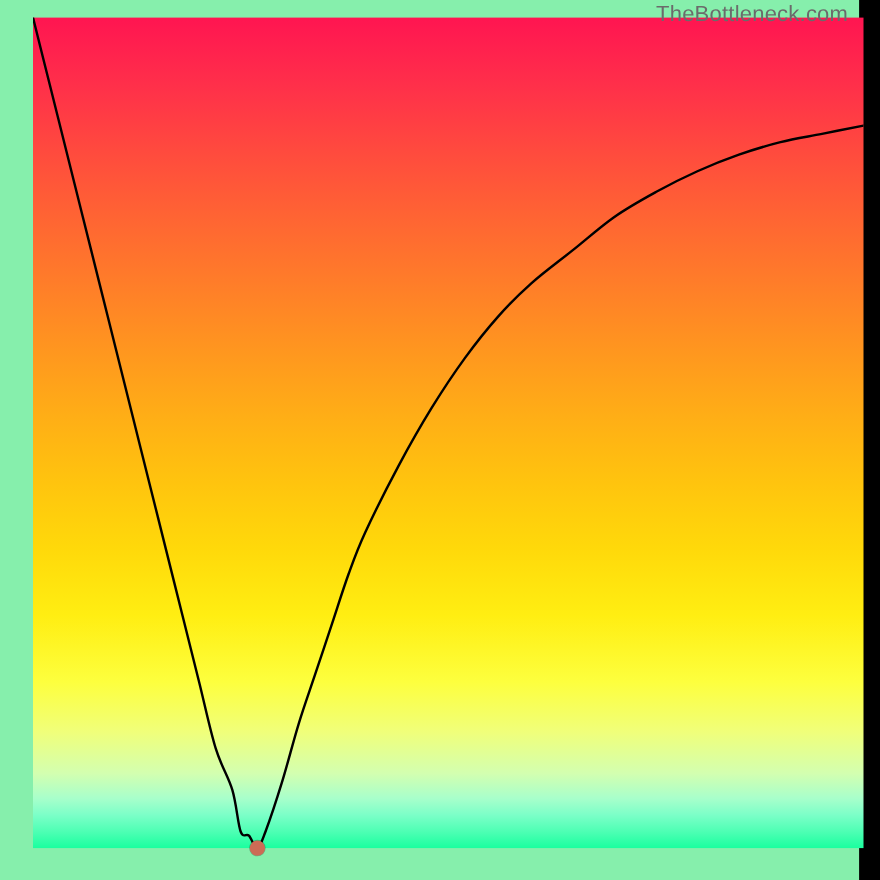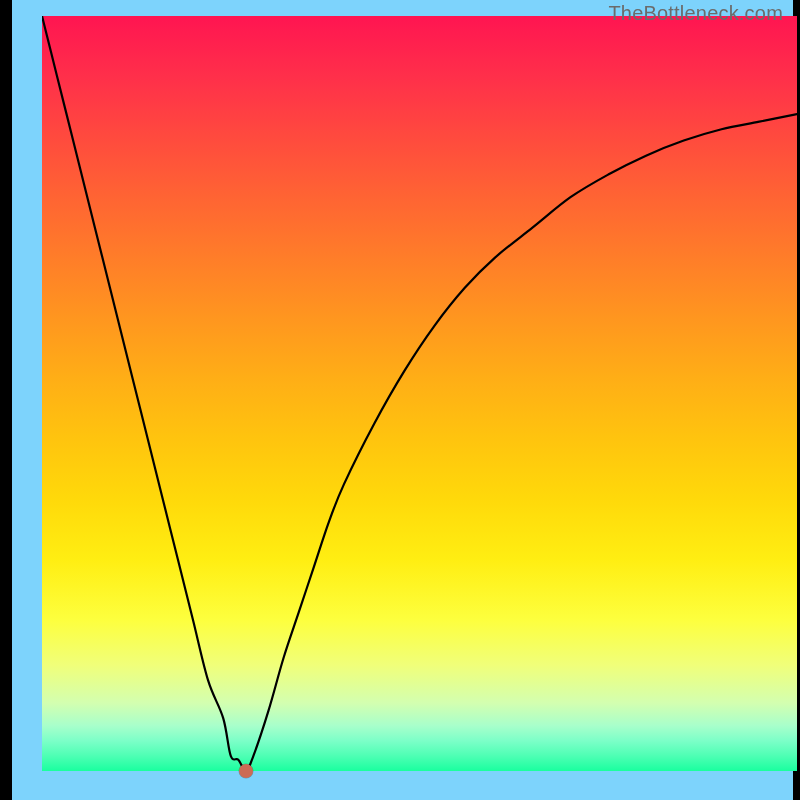--- a/index.html
+++ b/index.html
@@ -8,22 +8,21 @@
     width: 800px;
     height: 800px;
     background: #000;
     overflow: hidden;
     font-family: Arial, Helvetica, sans-serif;
   }
   .frame {
     position: relative;
     width: 781px;
     height: 800px;
-    background: #7dd3fc;
-    margin-left: 12px;
+    background: #86efac;
   }
   .plot {
     position: absolute;
     left: 30px;
     top: 16px;
     width: 755px;
     height: 755px;
     background: linear-gradient(
       to bottom,
       #ff1551 0%,

